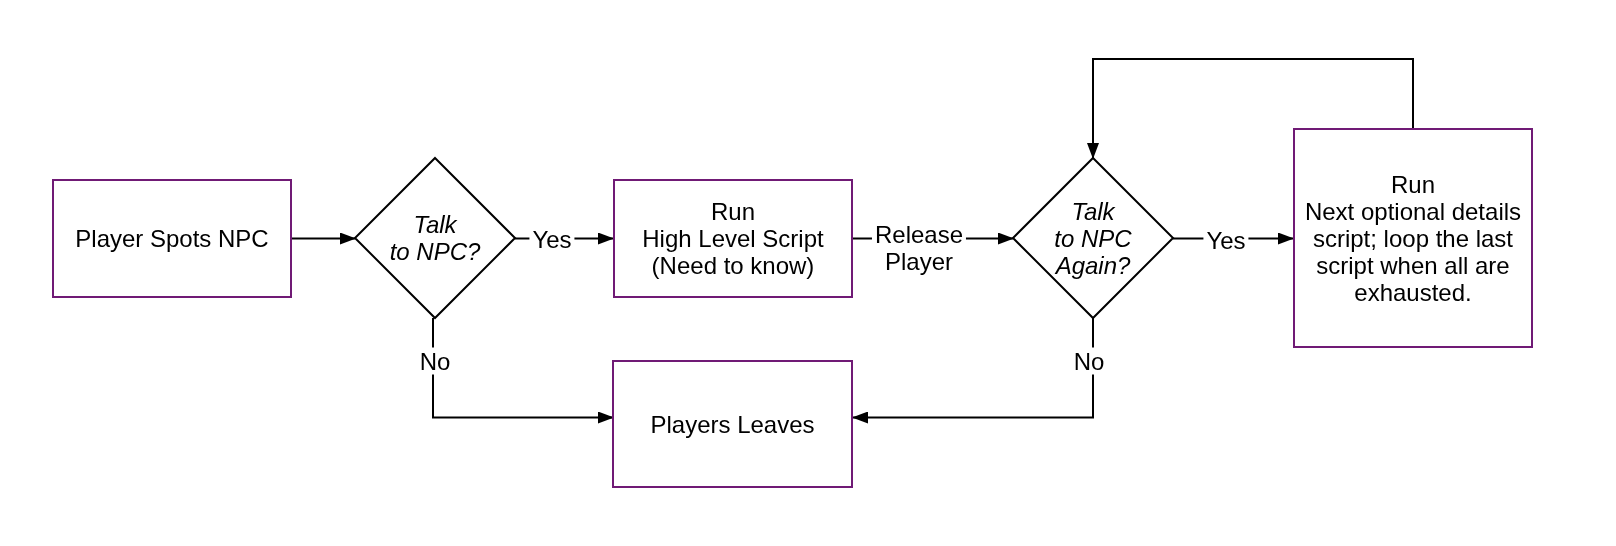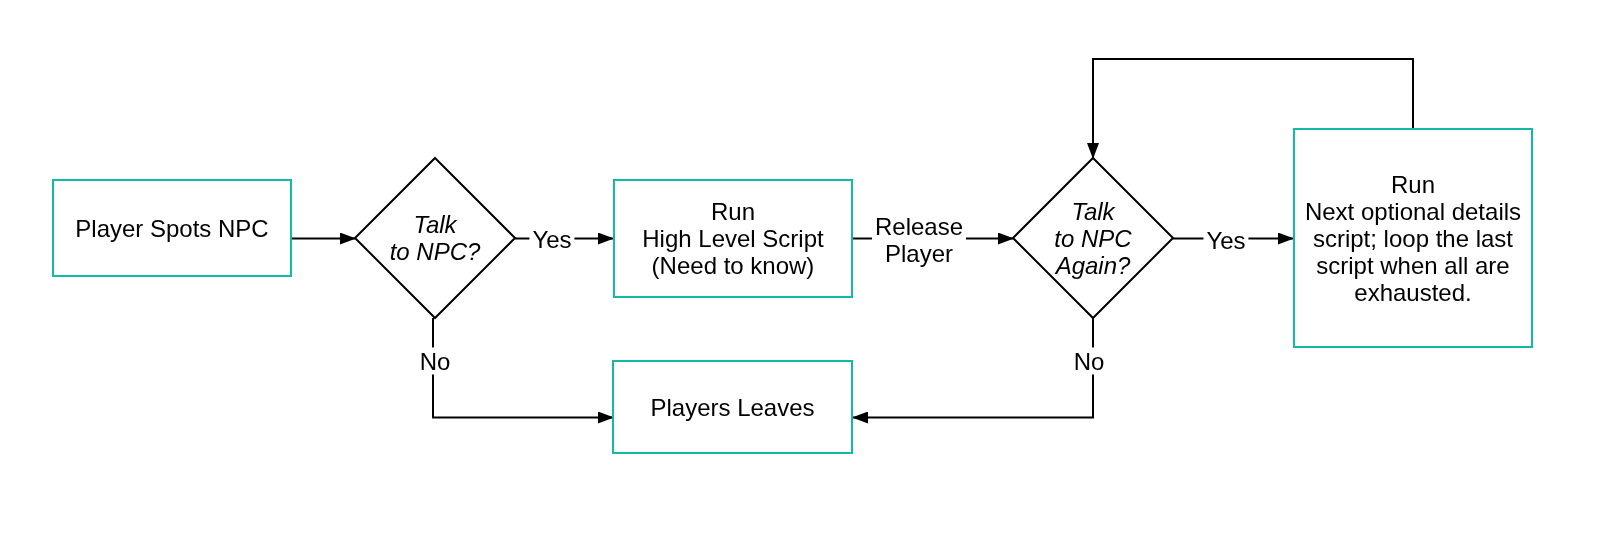--- a/index.html
+++ b/index.html
@@ -20,21 +20,21 @@
     position: absolute;
     left: 0;
     top: 0;
     width: 1616px;
     height: 546px;
   }
   .node-rect {
     position: absolute;
     box-sizing: border-box;
     background: #ffffff;
-    border: 2px solid #14b8a6;
+    border: 2px solid #701a75;
     display: flex;
     align-items: center;
     justify-content: center;
   }
   .node-label,
   .diamond-label,
   .edge-label {
     font-size: 24px;
     line-height: 27px;
     text-align: center;
@@ -70,48 +70,48 @@
 
     <line x1="292" y1="238.5" x2="355" y2="238.5" stroke="#000000" stroke-width="2" marker-end="url(#arrow)"></line>
     <line x1="515" y1="238.5" x2="613" y2="238.5" stroke="#000000" stroke-width="2" marker-end="url(#arrow)"></line>
     <line x1="853" y1="238.5" x2="1013" y2="238.5" stroke="#000000" stroke-width="2" marker-end="url(#arrow)"></line>
     <line x1="1173" y1="238.5" x2="1293" y2="238.5" stroke="#000000" stroke-width="2" marker-end="url(#arrow)"></line>
     <polyline points="433,318 433,417.5 613,417.5" fill="none" stroke="#000000" stroke-width="2" marker-end="url(#arrow)"></polyline>
     <polyline points="1093,318 1093,417.5 853,417.5" fill="none" stroke="#000000" stroke-width="2" marker-end="url(#arrow)"></polyline>
     <polyline points="1413,128 1413,59 1093,59 1093,158" fill="none" stroke="#000000" stroke-width="2" marker-end="url(#arrow)"></polyline>
   </svg>
 
-  <div class="node-rect" style="left:52px; top:179px; width:240px; height:98px;">
+  <div class="node-rect" style="left:52px; top:179px; width:240px; height:119px;">
     <span class="node-label">Player Spots NPC</span>
   </div>
 
   <div class="node-rect" style="left:613px; top:179px; width:240px; height:119px;">
     <span class="node-label">Run
 High Level Script
 (Need to know)</span>
   </div>
 
   <div class="node-rect" style="left:1293px; top:128px; width:240px; height:220px;">
     <span class="node-label">Run
 Next optional details
 script; loop the last
 script when all are
 exhausted.</span>
   </div>
 
-  <div class="node-rect" style="left:612px; top:360px; width:241px; height:94px;">
+  <div class="node-rect" style="left:612px; top:360px; width:241px; height:128px;">
     <span class="node-label">Players Leaves</span>
   </div>
 
   <div class="diamond-label" style="left:435px; top:238px;">Talk
 to NPC?</div>
   <div class="diamond-label" style="left:1093px; top:238px;">Talk
 to NPC
 Again?</div>
 
   <div class="edge-label" style="left:552px; top:239px;">Yes</div>
   <div class="edge-label" style="left:435px; top:361px;">No</div>
-  <div class="edge-label" style="left:919px; top:240px;">Release
+  <div class="edge-label" style="left:919px; top:248px;">Release
 Player</div>
   <div class="edge-label" style="left:1226px; top:240px;">Yes</div>
   <div class="edge-label" style="left:1089px; top:361px;">No</div>
 
 </div>
 
 </body></html>

